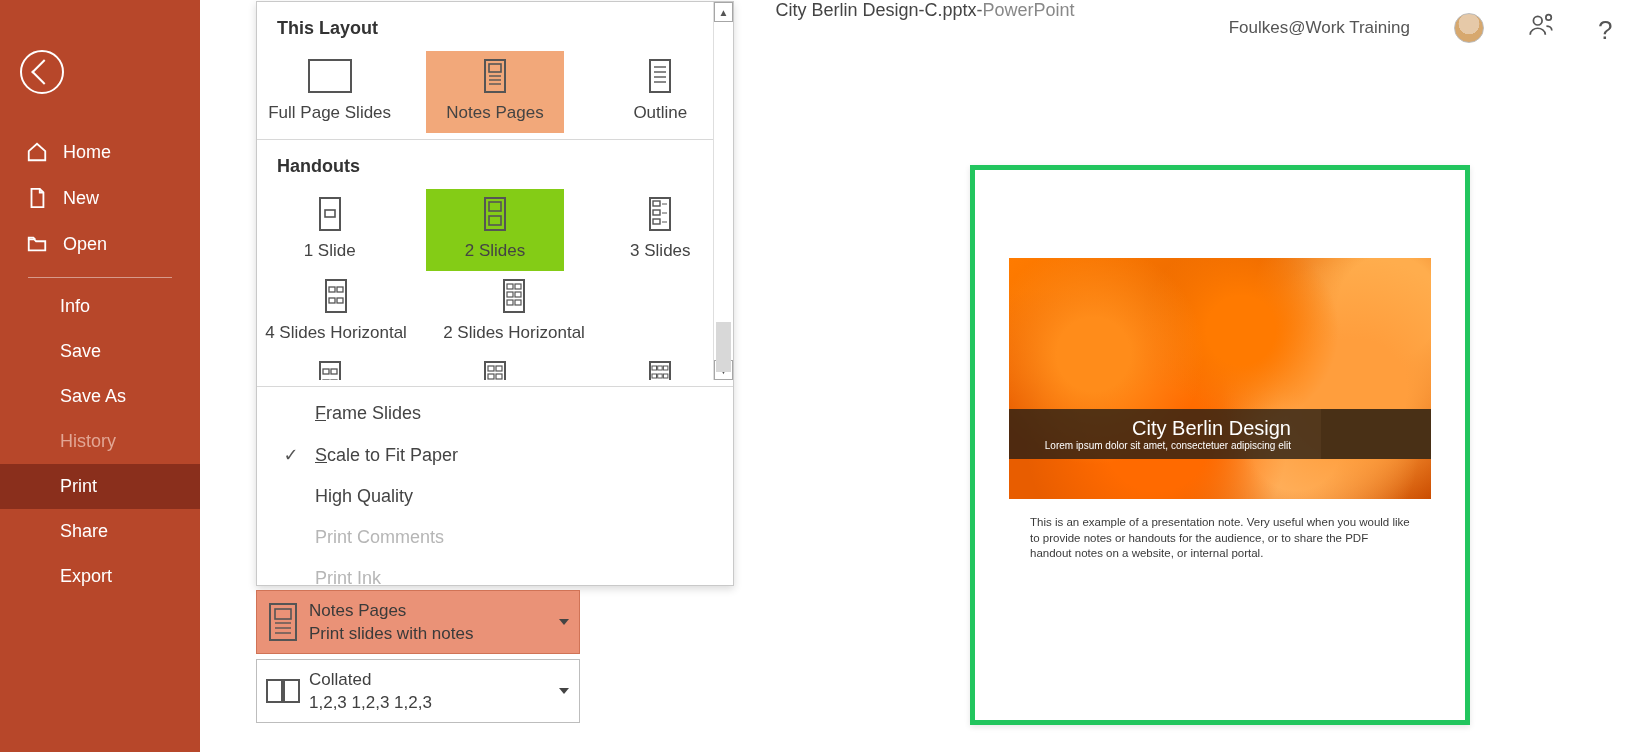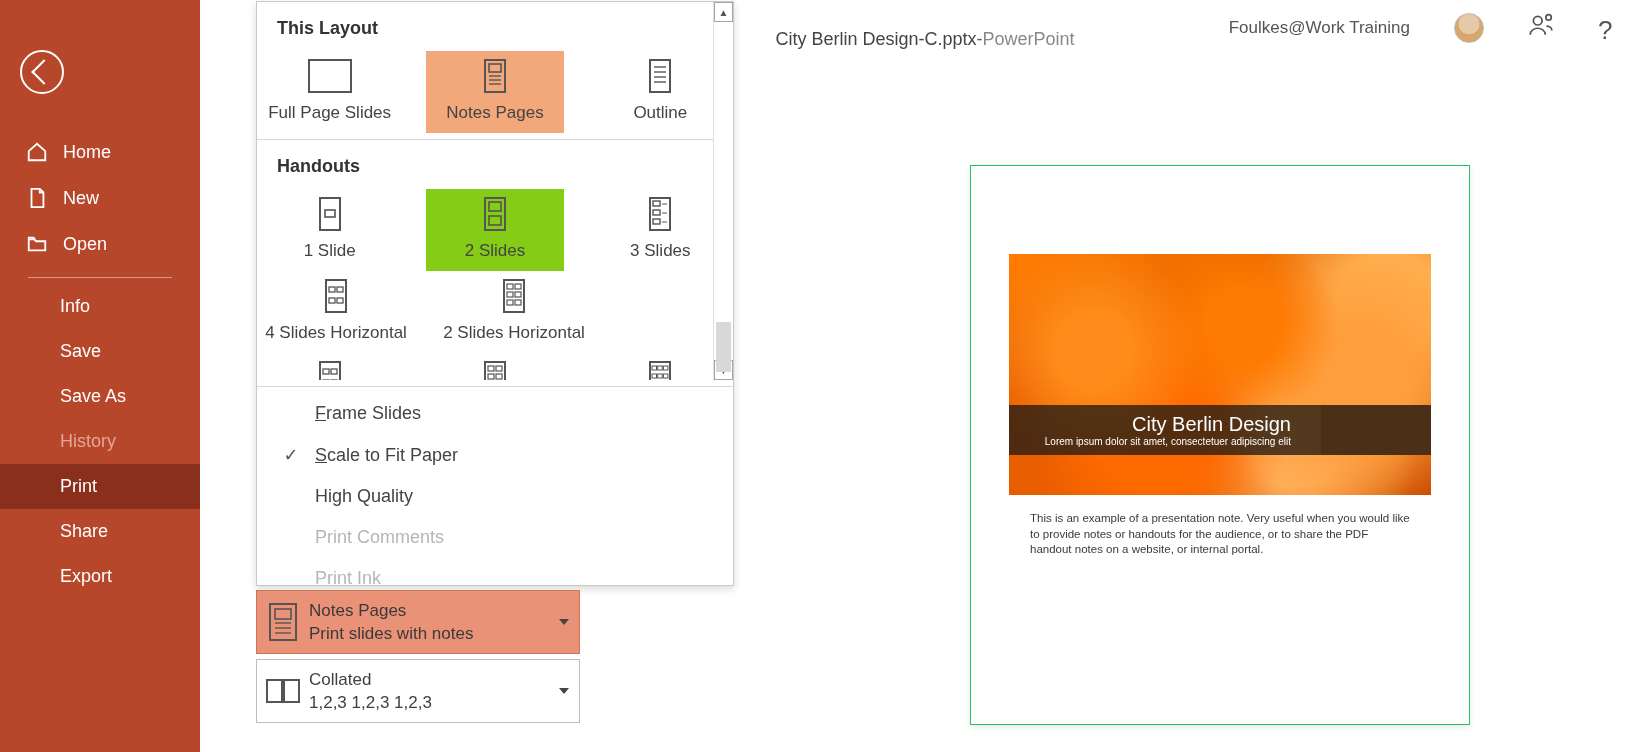--- a/index.html
+++ b/index.html
@@ -14,21 +14,21 @@
   .side-item.indent { padding-left:60px; }
   .side-sep { border-top:1px solid rgba(255,255,255,.45); margin:10px 28px 6px; }
   .side-item.active { background:#8a2f1c; }
   .side-item.dim { color:#e2a694; }
   .side-ico { width:22px; height:22px; }
 
   
   .main { flex:1; position:relative; }
 
   
-  .titlebar { position:absolute; top:0; left:0; right:0; height:50px; display:flex; align-items:flex-end; justify-content:center; font-size:18px; color:#5a5a5a; }
+  .titlebar { position:absolute; top:0; left:0; right:0; height:50px; display:flex; align-items:flex-start; justify-content:center; font-size:18px; color:#5a5a5a; }
   .titlebar .file { color:#444; }
   .titlebar .app-name { color:#888; }
   .title-right { position:absolute; right:26px; top:12px; display:flex; align-items:center; gap:44px; }
   .account { font-size:17px; color:#555; }
   .avatar-ico { width:30px; height:30px; border-radius:50%; background:radial-gradient(circle at 50% 35%, #e6c9a8 0 45%, #d7a86e 46% 100%); border:1px solid #bbb;}
   .share-ico svg, .help-ico { width:26px; height:26px; color:#555; }
   .help-ico { font-size:26px; color:#555; font-weight:400;}
 
   
   .dropdown { position:absolute; top:1px; left:56px; width:478px; height:585px; background:#fff; border:1px solid #c9c9c9; box-shadow:0 3px 8px rgba(0,0,0,.15); }
@@ -56,21 +56,21 @@
   
   .settings-col { position:absolute; left:56px; top:585px; width:324px; }
   .setting-box { border:1px solid #bdbdbd; display:flex; align-items:center; height:64px; margin-top:5px; position:relative; cursor:pointer;}
   .setting-box.sel { background:#ea9277; border-color:#d07356; }
   .sb-ico { width:52px; display:flex; align-items:center; justify-content:center;}
   .sb-txt { display:flex; flex-direction:column; gap:3px; font-size:17px; color:#404040;}
   .setting-box.sel .sb-txt { color:#3a3a3a; }
   .sb-caret { position:absolute; right:10px; top:28px; width:0;height:0;border-left:5px solid transparent;border-right:5px solid transparent;border-top:6px solid #444;}
 
   
-  .preview-wrap { position:absolute; top:165px; left:770px; width:500px; height:560px; background:#fff; border:1px solid #22c55e; box-shadow:0 2px 6px rgba(0,0,0,.1); padding:18px;}
+  .preview-wrap { position:absolute; top:165px; left:770px; width:500px; height:560px; background:#fff; border:5px solid #22c55e; box-shadow:0 2px 6px rgba(0,0,0,.1); padding:18px;}
   .slide { width:422px; height:241px; margin:70px auto 16px; background:#000; position:relative; overflow:hidden;}
   .rose { position:absolute; inset:0;
      background:
        radial-gradient(circle at 20% 40%, #ff8c1a 0 10%, transparent 30%),
        radial-gradient(circle at 55% 30%, #ff7a00 0 12%, transparent 34%),
        radial-gradient(circle at 82% 55%, #ff9e3d 0 14%, transparent 36%),
        radial-gradient(circle at 35% 75%, #ff6a00 0 16%, transparent 40%),
        radial-gradient(circle at 68% 78%, #ffb05c 0 13%, transparent 36%),
        radial-gradient(circle at 10% 80%, #e85d00 0 15%, transparent 38%),
        radial-gradient(circle at 90% 20%, #ffad4d 0 12%, transparent 32%),

